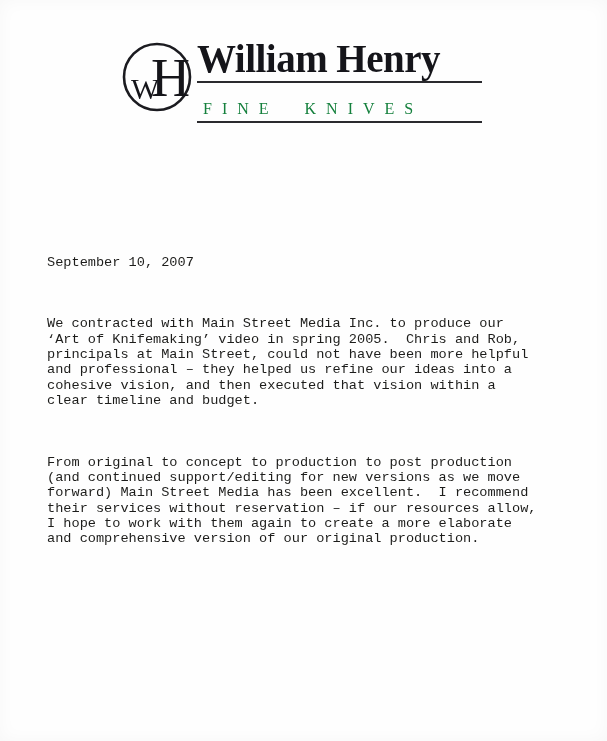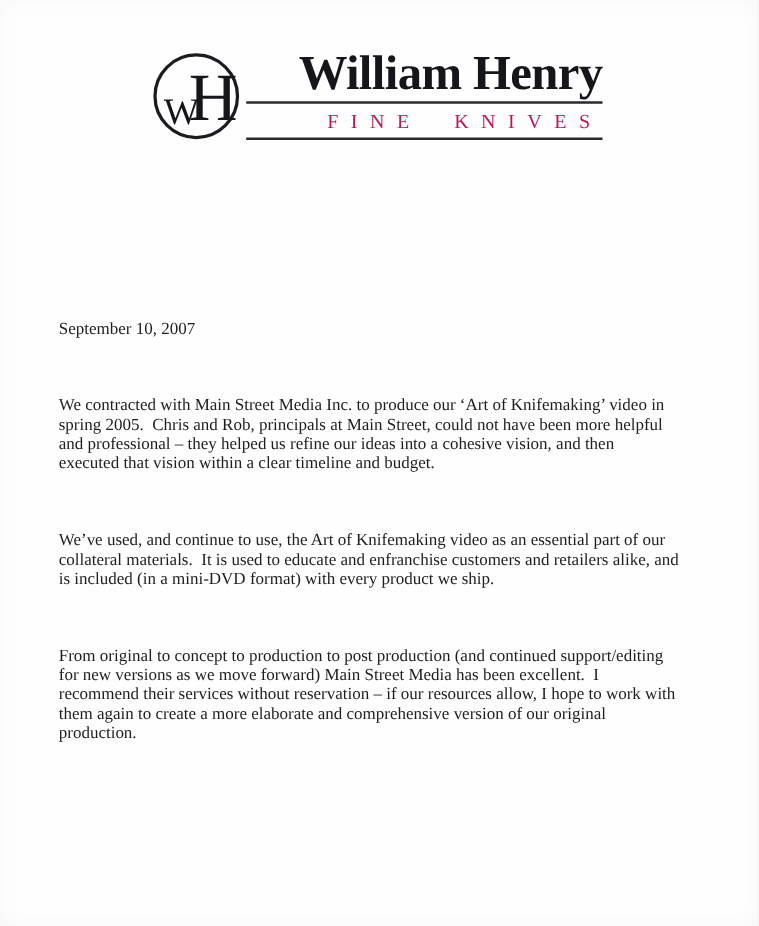--- a/index.html
+++ b/index.html
@@ -29,58 +29,59 @@
   .monogram {
     position: absolute;
     left: 120px;
     top: 36px;
   }
   .brand-text {
     position: absolute;
     left: 197px;
     top: 38px;
     width: 285px;
-    text-align: right;
+    text-align: left;
   }
   .brand-name {
     font-size: 39px;
     font-weight: bold;
     letter-spacing: -0.5px;
     line-height: 42px;
     white-space: nowrap;
     color: #15151a;
   }
   .brand-rule {
     height: 2px;
     background: #2a2a2e;
     border: none;
     margin: 0;
   }
   .brand-rule.top { margin-top: 1px; }
   .brand-tagline {
     font-size: 16px;
     letter-spacing: 10px;
     word-spacing: 12px;
-    padding: 6px 0 3px 6px;
-    color: #be185d;
+    padding: 17px 0 3px 6px;
+    color: #15803d;
     white-space: nowrap;
   }
 
   
   .letter-body {
     position: absolute;
     left: 47px;
     top: 224px;
     width: 508px;
     font-size: 13.6px;
     line-height: 15.3px;
     white-space: pre-wrap;
   }
   .letter-body p {
     margin: 0 12px 16px 0;
+    font-family: Liberation Mono, monospace;
   }
 </style>
 </head>
 <body>
 
 <div class="page">
 
   <header class="letterhead">
     <svg class="monogram" width="82" height="84" viewBox="0 0 82 84" aria-hidden="true">
       <circle cx="37" cy="41" r="33" fill="none" stroke="#1b1b20" stroke-width="2.6"></circle>
@@ -92,18 +93,17 @@
       <div class="brand-name">William Henry</div>
       <hr class="brand-rule top">
       <div class="brand-tagline">FINE KNIVES</div>
       <hr class="brand-rule bottom">
     </div>
   </header>
 
   <main class="letter-body">
     <p>September 10, 2007</p>
     <p>We contracted with Main Street Media Inc. to produce our ‘Art of Knifemaking’ video in spring 2005.  Chris and Rob, principals at Main Street, could not have been more helpful and professional – they helped us refine our ideas into a cohesive vision, and then executed that vision within a clear timeline and budget.</p>
-    <p>We’ve used, and continue to use, the Art of Knifemaking video as an essential part of our collateral materials.  It is used to educate and enfranchise customers and retailers alike, and is included (in a mini-DVD format) with every product we ship.</p>
     <p>From original to concept to production to post production (and continued support/editing for new versions as we move forward) Main Street Media has been excellent.  I recommend their services without reservation – if our resources allow, I hope to work with them again to create a more elaborate and comprehensive version of our original production.</p>
     
   </main>
 
 </div>
 
 </body></html>

